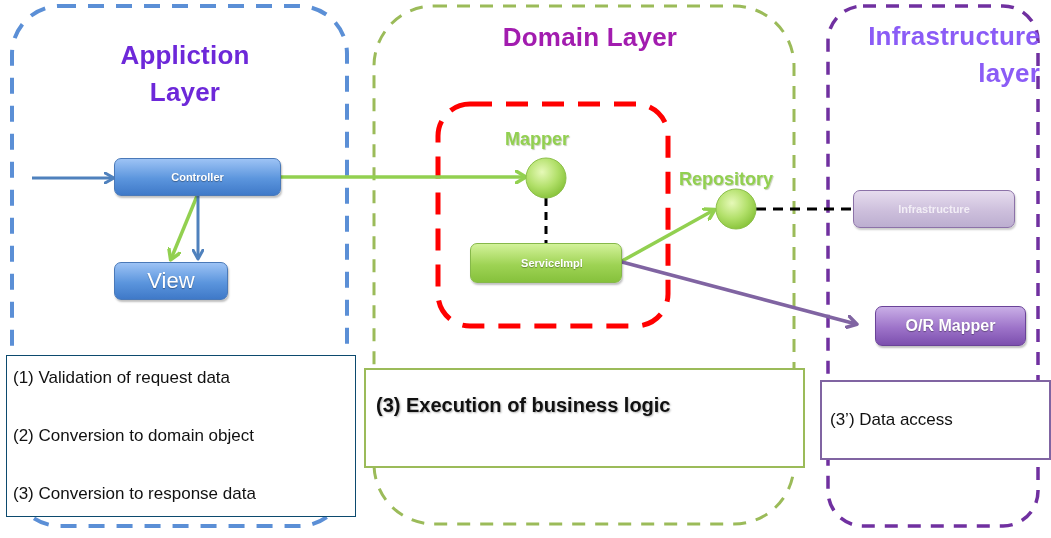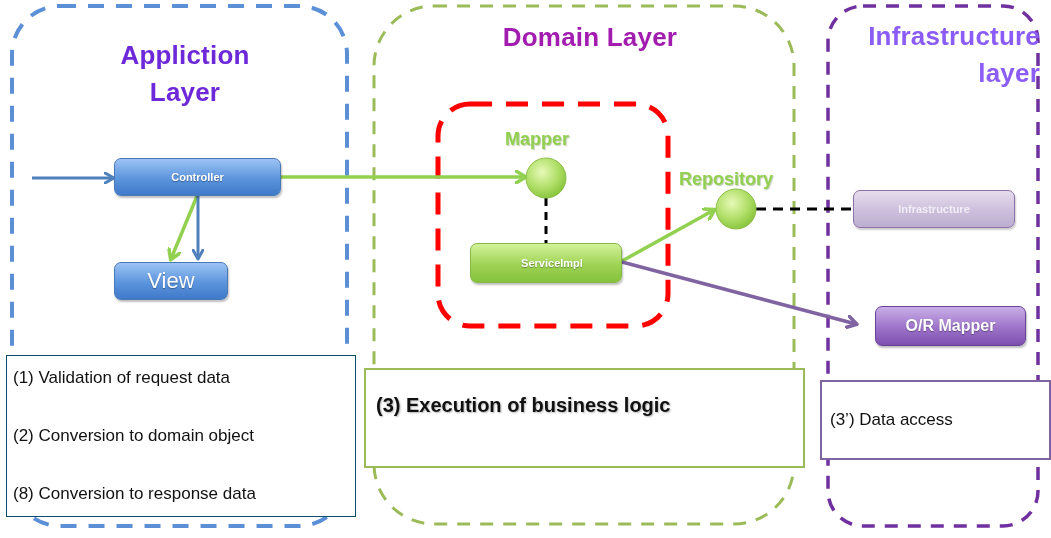--- a/index.html
+++ b/index.html
@@ -90,21 +90,21 @@
   <div class="iface-label" style="left:505px; top:129px;">Mapper</div>
   <div class="node node-green" style="left:470px; top:243px; width:152px; height:40px;padding-left:12px;">ServiceImpl</div>
 
   <div class="iface-label" style="left:679px; top:169px;">Repository</div>
   <div class="node node-purple-faded" style="left:853px; top:190px; width:162px; height:38px;">Infrastructure</div>
   <div class="node node-purple" style="left:859px; top:306px; width:151px; height:40px; font-size:16px;margin-left:16px;">O/R Mapper</div>
 
   <div class="desc-box" id="box-app">
     <span class="item" style="top:12px;">(1) Validation of request data</span>
     <span class="item" style="top:70px;">(2) Conversion to domain object</span>
-    <span class="item" style="top:128px;">(8) Conversion to response data</span>
+    <span class="item" style="top:128px;">(3) Conversion to response data</span>
   </div>
   <div class="desc-box" id="box-domain">
     <span class="item" style="top:24px; left:10px; text-shadow:1px 1px 2px rgba(0,0,0,0.3);">(3) Execution of business logic</span>
   </div>
   <div class="desc-box" id="box-infra">
     <span class="item" style="top:28px; left:8px;">(3’) Data access</span>
   </div>
 
 </div>
 

